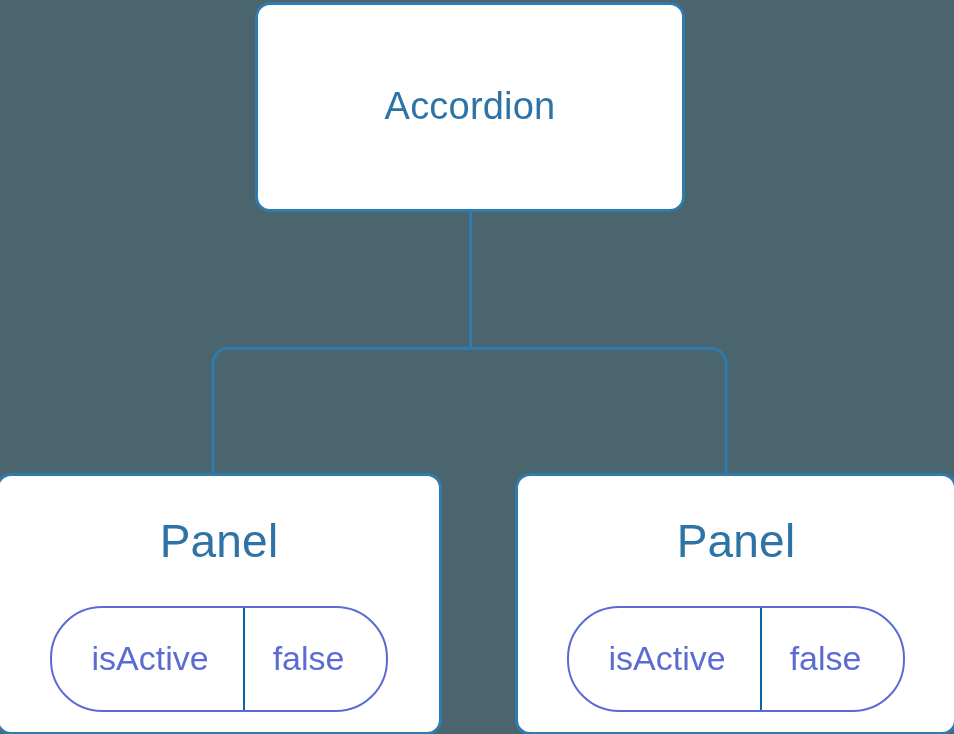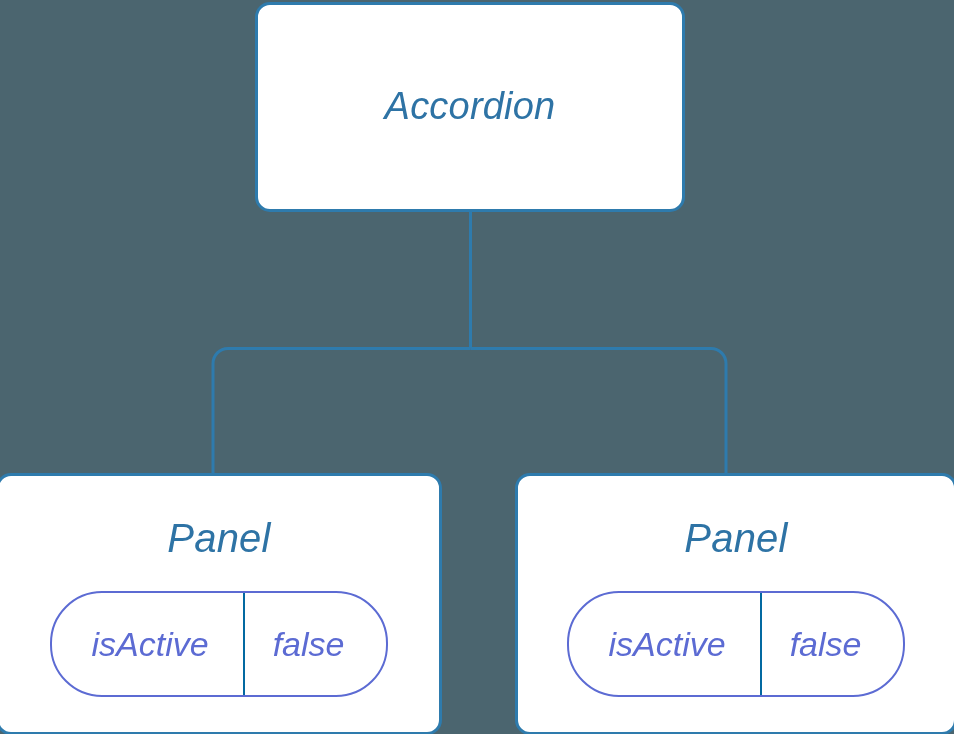--- a/index.html
+++ b/index.html
@@ -35,21 +35,20 @@
   
   .node {
     position: absolute;
     box-sizing: border-box;
     background: #ffffff;
     border: 3px solid #2e7bad;
     border-radius: 15px;
     display: flex;
     flex-direction: column;
     align-items: center;
-    font-style: italic;
   }
 
   .node-root {
     left: 255px;
     top: 2px;
     width: 430px;
     height: 210px;
     justify-content: center;
   }
 
@@ -64,33 +63,33 @@
   .node-leaf-right {
     left: 515px;
     top: 473px;
     width: 442px;
     height: 262px;
     padding-top: 40px;
   }
 
   .node-title {
     color: #2e73a5;
-    font-size: 40px;
+    font-size: 46px;
     line-height: 1.1;
     letter-spacing: 0.2px;
     white-space: nowrap;
   }
 
   .node-root .node-title {
     font-size: 38px;
   }
 
   
   .pill {
-    margin-top: 31px;
+    margin-top: 39px;
     display: flex;
     align-items: stretch;
     border: 2px solid #5c6bd3;
     border-radius: 52px;
     background: #ffffff;
     height: 102px;
     overflow: hidden;
   }
 
   .pill-key,

